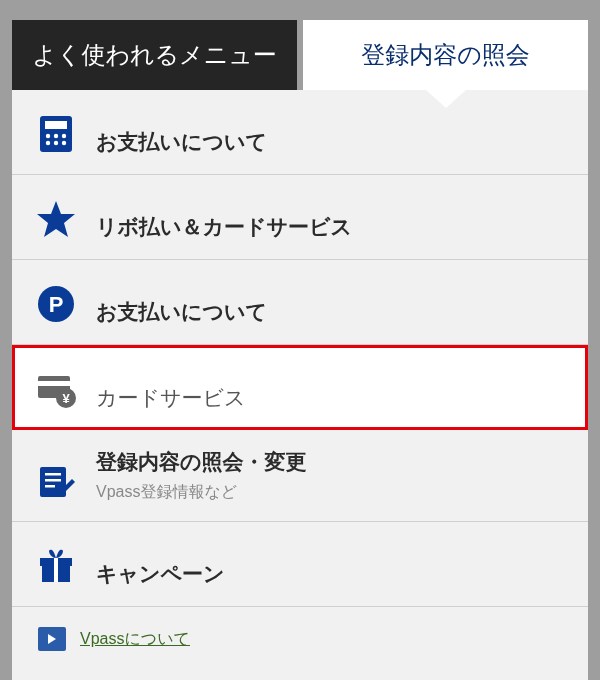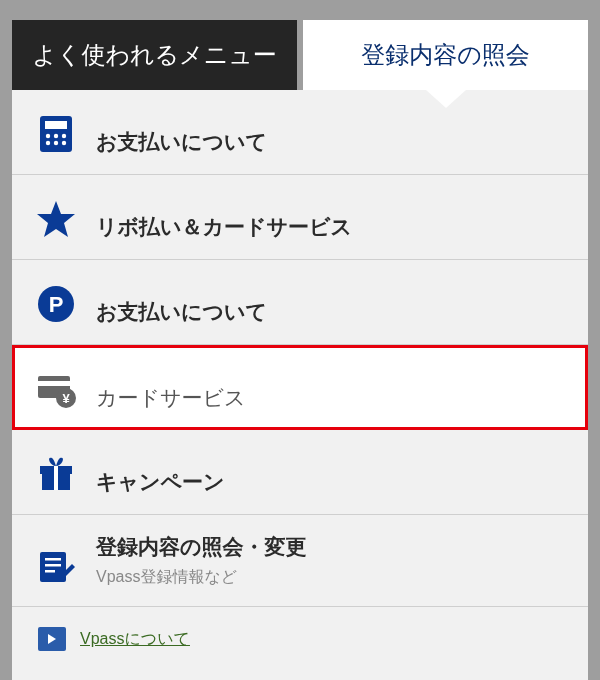--- a/index.html
+++ b/index.html
@@ -131,45 +131,45 @@
           </svg>
         </span>
         <div class="texts">
           <span class="label">カードサービス</span>
         </div>
       </div>
 
       <div class="item">
         <span class="icon">
           <svg viewBox="0 0 44 44" width="44" height="44">
-            <rect x="8" y="20" width="28" height="18" fill="#0a3b96"></rect>
-            <rect x="6" y="14" width="32" height="8" fill="#0a3b96"></rect>
-            <rect x="20" y="14" width="4" height="24" fill="#fff"></rect>
-            <path d="M22 14 C16 14 12 4 18 6 C20 7 22 14 22 14 Z" fill="#0a3b96"></path>
-            <path d="M22 14 C28 14 32 4 26 6 C24 7 22 14 22 14 Z" fill="#0a3b96"></path>
-          </svg>
-        </span>
-        <div class="texts">
-          <span class="label">キャンペーン</span>
-        </div>
-      </div>
-
-      <div class="item">
-        <span class="icon">
-          <svg viewBox="0 0 44 44" width="44" height="44">
             <rect x="6" y="8" width="26" height="30" rx="2" fill="#0a3b96"></rect>
             <rect x="11" y="14" width="16" height="2.5" fill="#fff"></rect>
             <rect x="11" y="20" width="16" height="2.5" fill="#fff"></rect>
             <rect x="11" y="26" width="10" height="2.5" fill="#fff"></rect>
             <path d="M28 30 L38 20 L41 23 L31 33 L27 34 Z" fill="#0a3b96"></path>
           </svg>
         </span>
         <div class="texts">
           <span class="label">登録内容の照会・変更</span>
           <span class="sublabel">Vpass登録情報など</span>
+        </div>
+      </div>
+
+      <div class="item">
+        <span class="icon">
+          <svg viewBox="0 0 44 44" width="44" height="44">
+            <rect x="8" y="20" width="28" height="18" fill="#0a3b96"></rect>
+            <rect x="6" y="14" width="32" height="8" fill="#0a3b96"></rect>
+            <rect x="20" y="14" width="4" height="24" fill="#fff"></rect>
+            <path d="M22 14 C16 14 12 4 18 6 C20 7 22 14 22 14 Z" fill="#0a3b96"></path>
+            <path d="M22 14 C28 14 32 4 26 6 C24 7 22 14 22 14 Z" fill="#0a3b96"></path>
+          </svg>
+        </span>
+        <div class="texts">
+          <span class="label">キャンペーン</span>
         </div>
       </div>
 
       <div class="link-row">
         <span class="play-icon"></span>
         <span class="link-text">Vpassについて</span>
       </div>
 
     </div>
 

